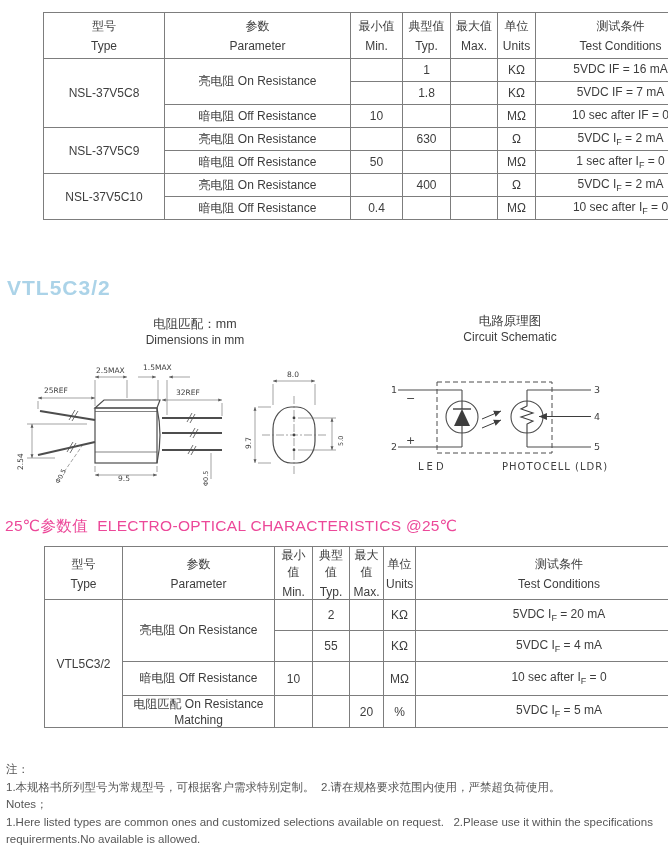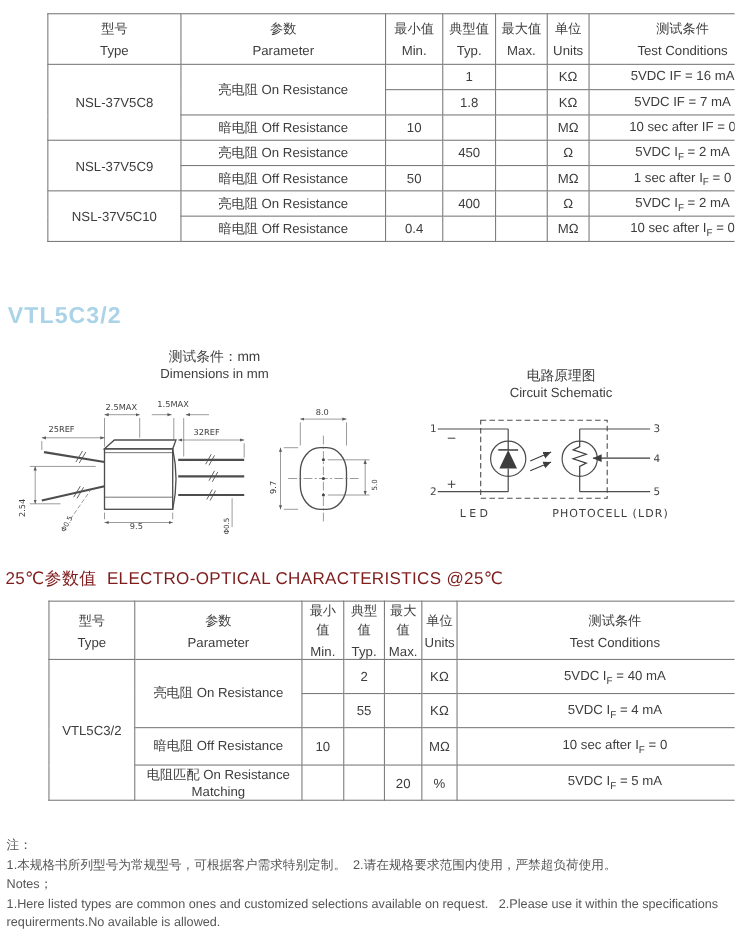--- a/index.html
+++ b/index.html
@@ -15,22 +15,22 @@
   .t1 tbody tr{height:23px;}
   .t2{left:4px;top:546px;width:658px;}
   .t2 thead tr{height:44px;}
   .test sub{font-size:9px;}
   .part-heading{position:absolute;left:7px;top:276px;font-size:21px;font-weight:bold;
         letter-spacing:1px;}
   .caption{position:absolute;width:220px;text-align:center;line-height:16px;}
   .caption .c-cn{font-size:12.5px;}
   .caption .c-en{font-size:12px;}
   .cap-dims{left:85px;top:316px;}
-  .cap-sch{left:400px;top:333px;}
-  .section-heading{position:absolute;left:5px;top:516px;font-size:15.5px;color:#7f1d1d;
+  .cap-sch{left:400px;top:313px;}
+  .section-heading{position:absolute;left:5px;top:516px;font-size:15.5px;color:#ec4899;
         white-space:pre;letter-spacing:0.3px;}
   .notes{position:absolute;left:6px;top:761px;font-size:11.5px;color:#565656;line-height:17.5px;}
   .pre{white-space:pre;}
   svg{position:absolute;overflow:visible;}
   .svg-mech{left:10px;top:358px;}
   .svg-sch{left:390px;top:360px;}
   svg text{font-family:"DejaVu Sans",sans-serif;fill:#3f3f3f;}
   .sch-txt{font-family:"DejaVu Sans Mono",monospace;}
 </style>
 </head>
@@ -102,21 +102,21 @@
         <td>10</td>
         <td></td>
         <td></td>
         <td>MΩ</td>
         <td class="test"><span>10 sec after IF = 0</span><sub></sub><span></span></td>
       </tr>
       <tr>
         <td rowspan="2">NSL-37V5C9</td>
         <td>亮电阻 On Resistance</td>
         <td></td>
-        <td>450</td>
+        <td>630</td>
         <td></td>
         <td>Ω</td>
         <td class="test"><span>5VDC I</span><sub>F</sub><span> = 2 mA</span></td>
       </tr>
       <tr>
         <td>暗电阻 Off Resistance</td>
         <td>50</td>
         <td></td>
         <td></td>
         <td>MΩ</td>
@@ -138,21 +138,21 @@
         <td></td>
         <td>MΩ</td>
         <td class="test"><span>10 sec after I</span><sub>F</sub><span> = 0</span></td>
       </tr>
     </tbody>
   </table>
 
   <div class="part-heading" style="color:#abd3e8">VTL5C3/2</div>
 
   <div class="caption cap-dims">
-    <div class="c-cn">测试条件：mm</div>
+    <div class="c-cn">电阻匹配：mm</div>
     <div class="c-en">Dimensions in mm</div>
   </div>
   <div class="caption cap-sch">
     <div class="c-cn">电路原理图</div>
     <div class="c-en">Circuit Schematic</div>
   </div>
 
   <svg class="svg-mech" width="340" height="135" viewBox="0 0 340 135">
     <defs>
       <marker id="arA" viewBox="0 0 10 10" refX="9" refY="5" markerWidth="7" markerHeight="7" orient="auto-start-reverse">
@@ -333,21 +333,21 @@
       </tr>
     </thead>
     <tbody>
       <tr style="height:31px">
         <td rowspan="4">VTL5C3/2</td>
         <td rowspan="2">亮电阻 On Resistance</td>
         <td></td>
         <td>2</td>
         <td></td>
         <td>KΩ</td>
-        <td class="test"><span>5VDC I</span><sub>F</sub><span> = 40 mA</span></td>
+        <td class="test"><span>5VDC I</span><sub>F</sub><span> = 20 mA</span></td>
       </tr>
       <tr style="height:31px">
         <td></td>
         <td>55</td>
         <td></td>
         <td>KΩ</td>
         <td class="test"><span>5VDC I</span><sub>F</sub><span> = 4 mA</span></td>
       </tr>
       <tr style="height:34px">
         <td>暗电阻 Off Resistance</td>

